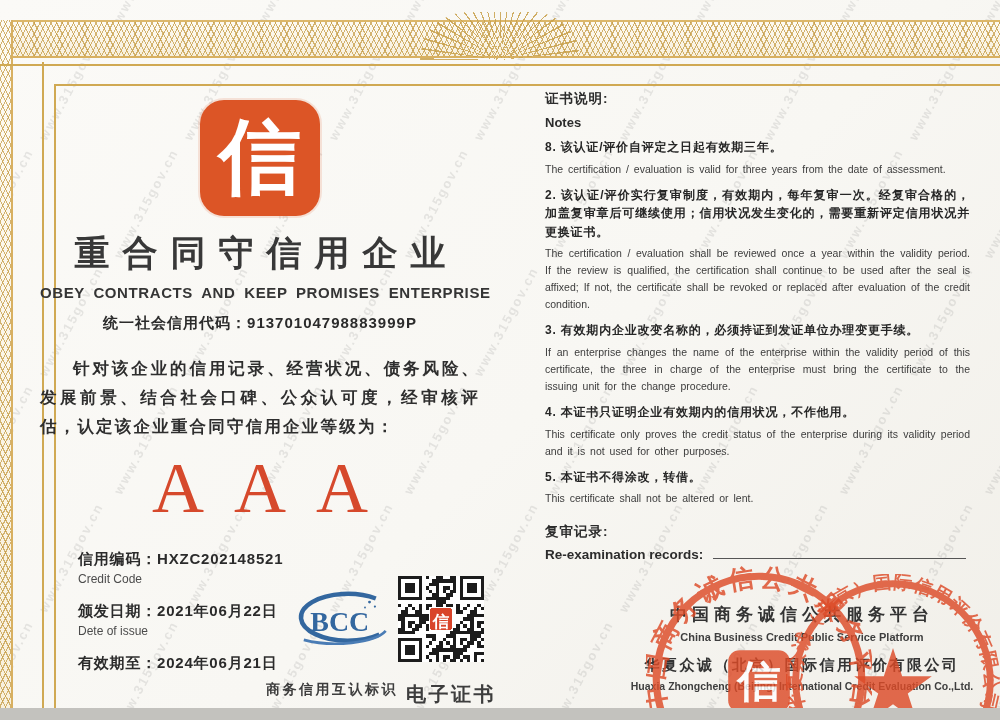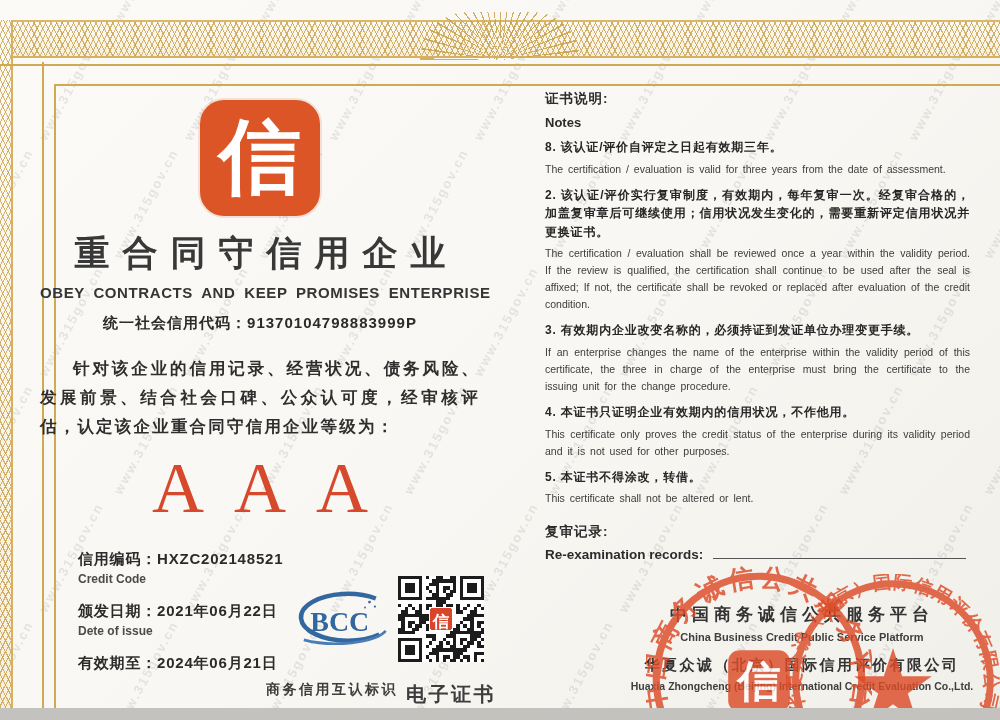--- a/index.html
+++ b/index.html
@@ -44,21 +44,21 @@
       letter-spacing:.6px; word-spacing:4px; white-space:nowrap; }
   .company { margin-top:17px; font-size:23px; font-weight:700; color:#1f1f1f; letter-spacing:2px; }
   .uscc { margin-top:13px; font-size:15px; font-weight:700; color:#2b2b2b; letter-spacing:1px; }
   .paragraph { margin-top:21px; text-align:justify; text-indent:2em; font-size:16.5px;
       font-weight:600; color:#2e2e2e; line-height:1.75; letter-spacing:2.2px; }
   .grade { margin-top:8px; font-family:"Liberation Serif", serif; font-weight:400;
       font-size:72px; color:#d6492c; letter-spacing:30px; padding-left:30px; line-height:1.1; }
   .info-block { margin-top:22px; text-align:left; padding-left:38px; }
   .f-row { margin-bottom:16px; }
   .f-line { font-size:15px; font-weight:700; color:#2b2b2b; letter-spacing:.8px; }
-  .f-en { font-size:12px; font-weight:700; color:#4b4b4b; margin-top:3px; }
+  .f-en { font-size:12px; font-weight:400; color:#4b4b4b; margin-top:3px; }
 
   
   .bcc { position:absolute; left:284px; top:588px; width:108px; height:66px; z-index:4; }
   .qr { position:absolute; left:398px; top:576px; width:86px; height:86px; z-index:4; background:#fff; }
   .mutual-label { position:absolute; left:266px; top:681px; font-size:14px; font-weight:700;
       color:#3d3d3d; letter-spacing:2.5px; z-index:4; }
   .eqr-label { position:absolute; left:406px; top:681px; font-size:20px; font-weight:700;
       color:#3d3d3d; letter-spacing:2.5px; z-index:4; }
 
   

